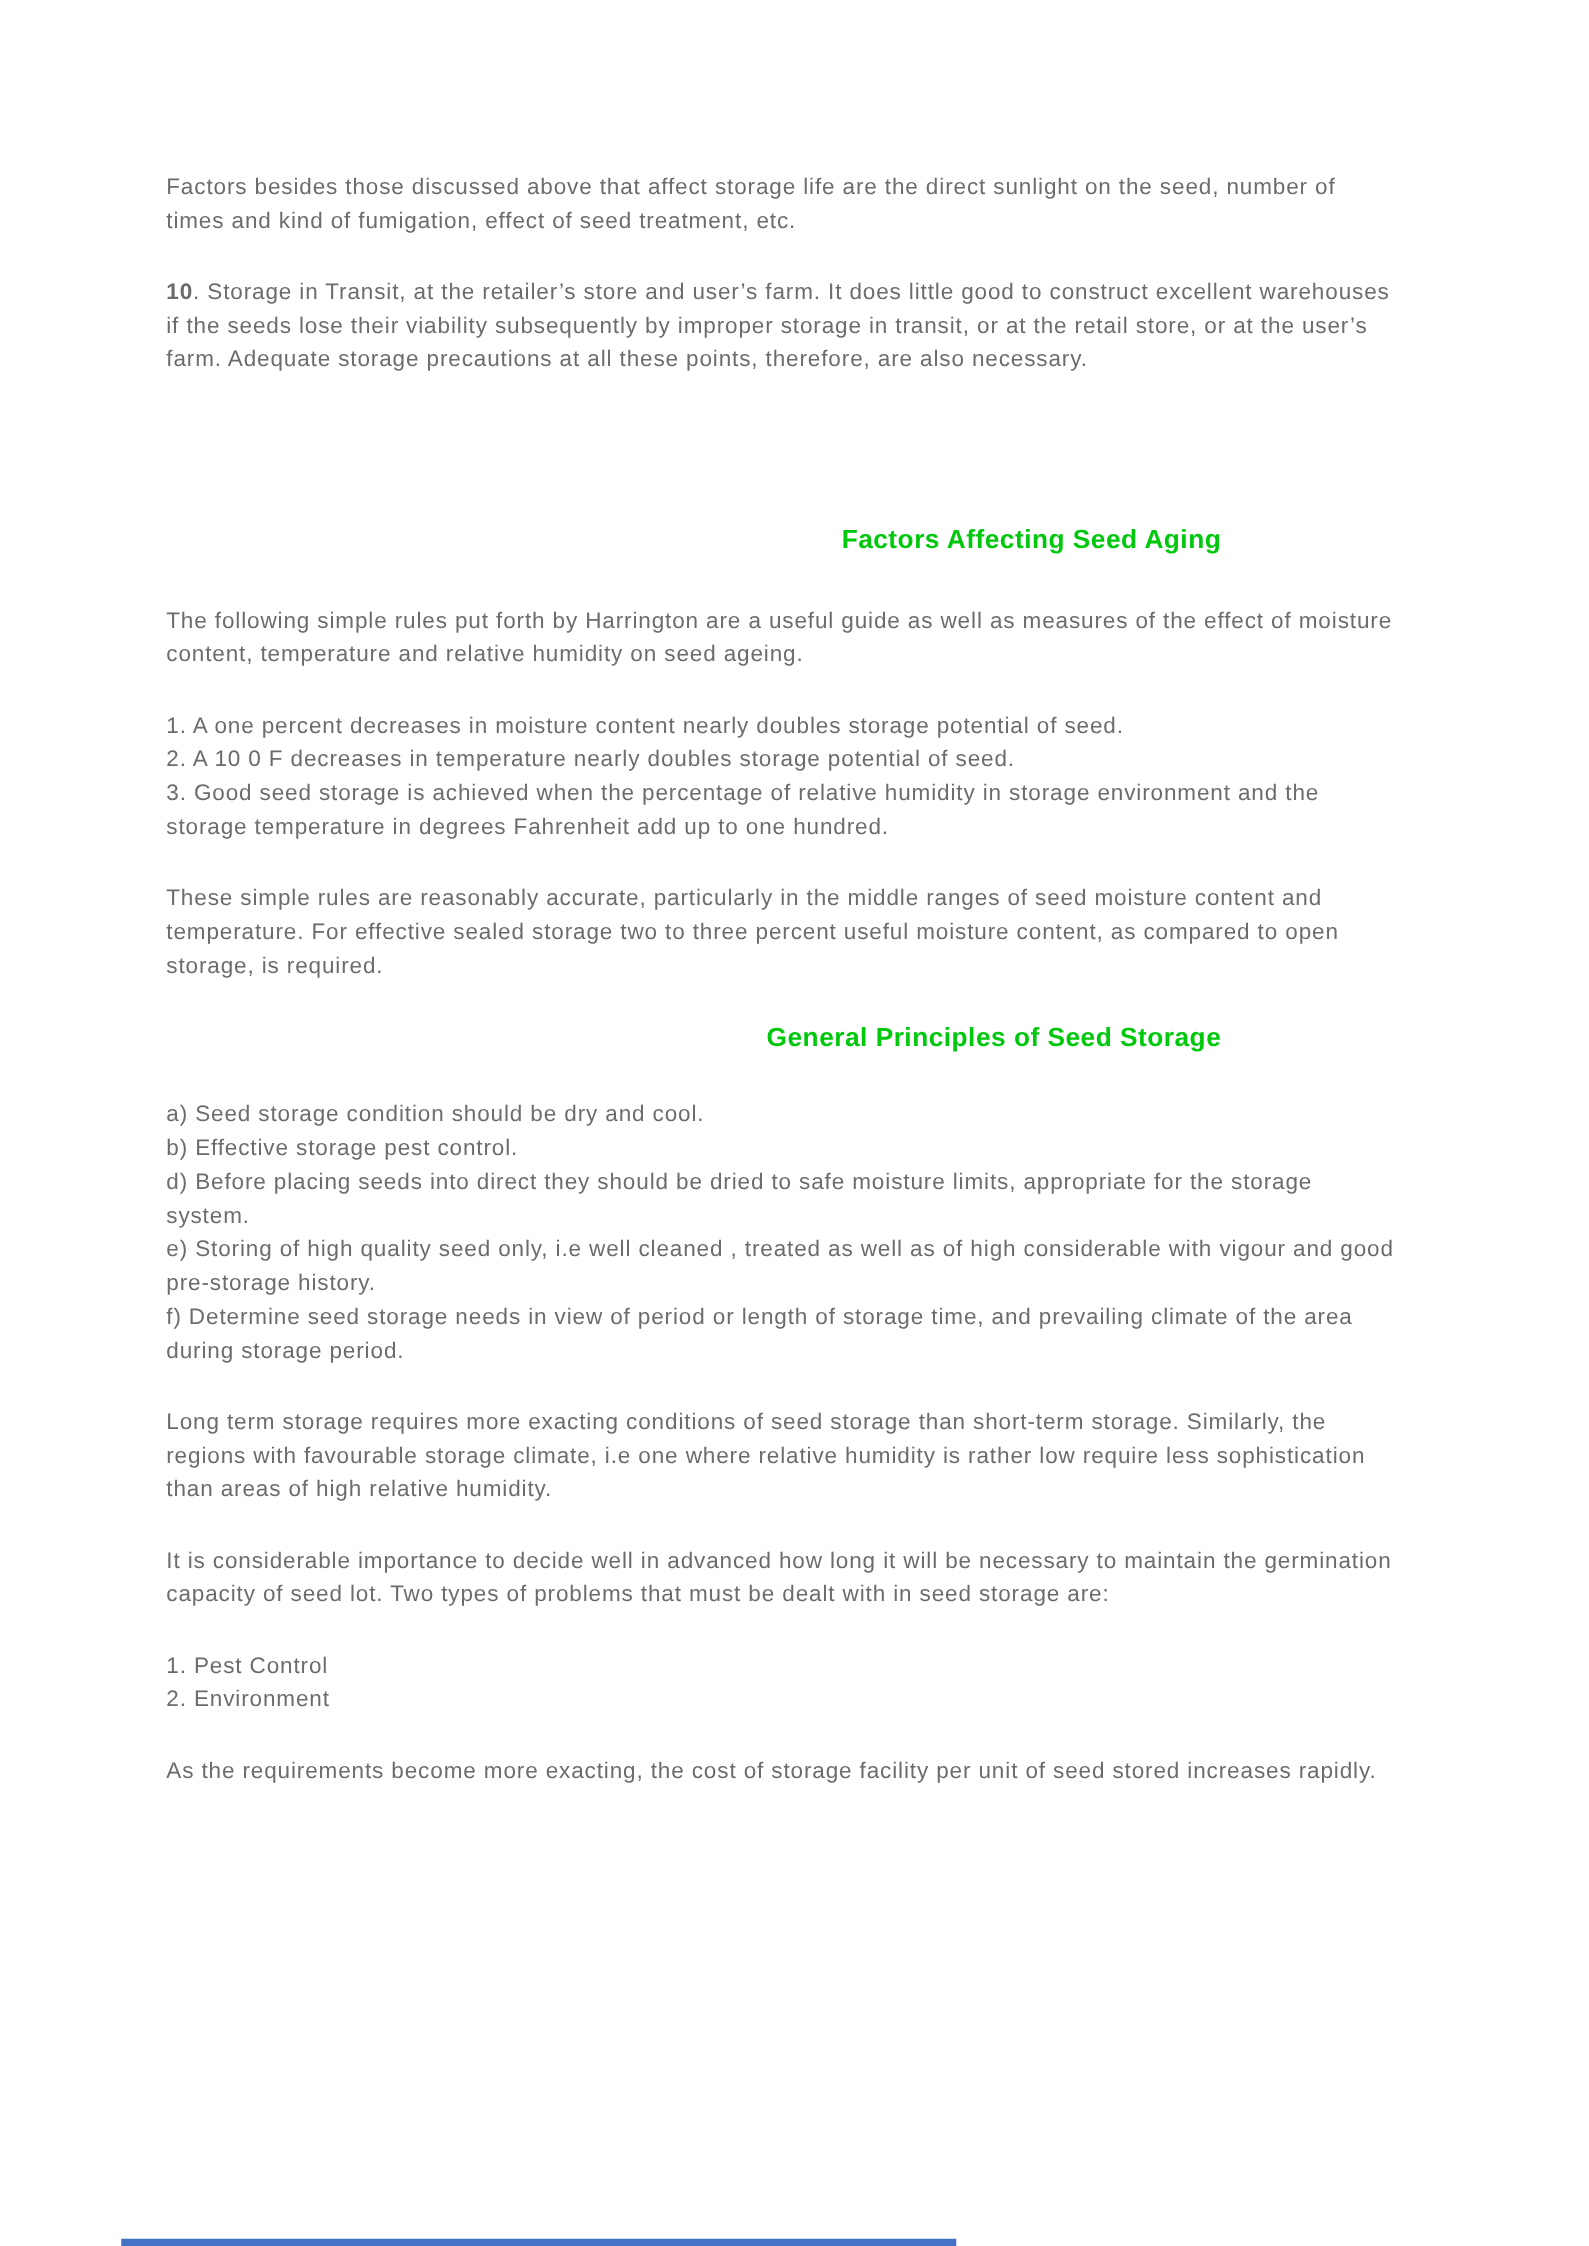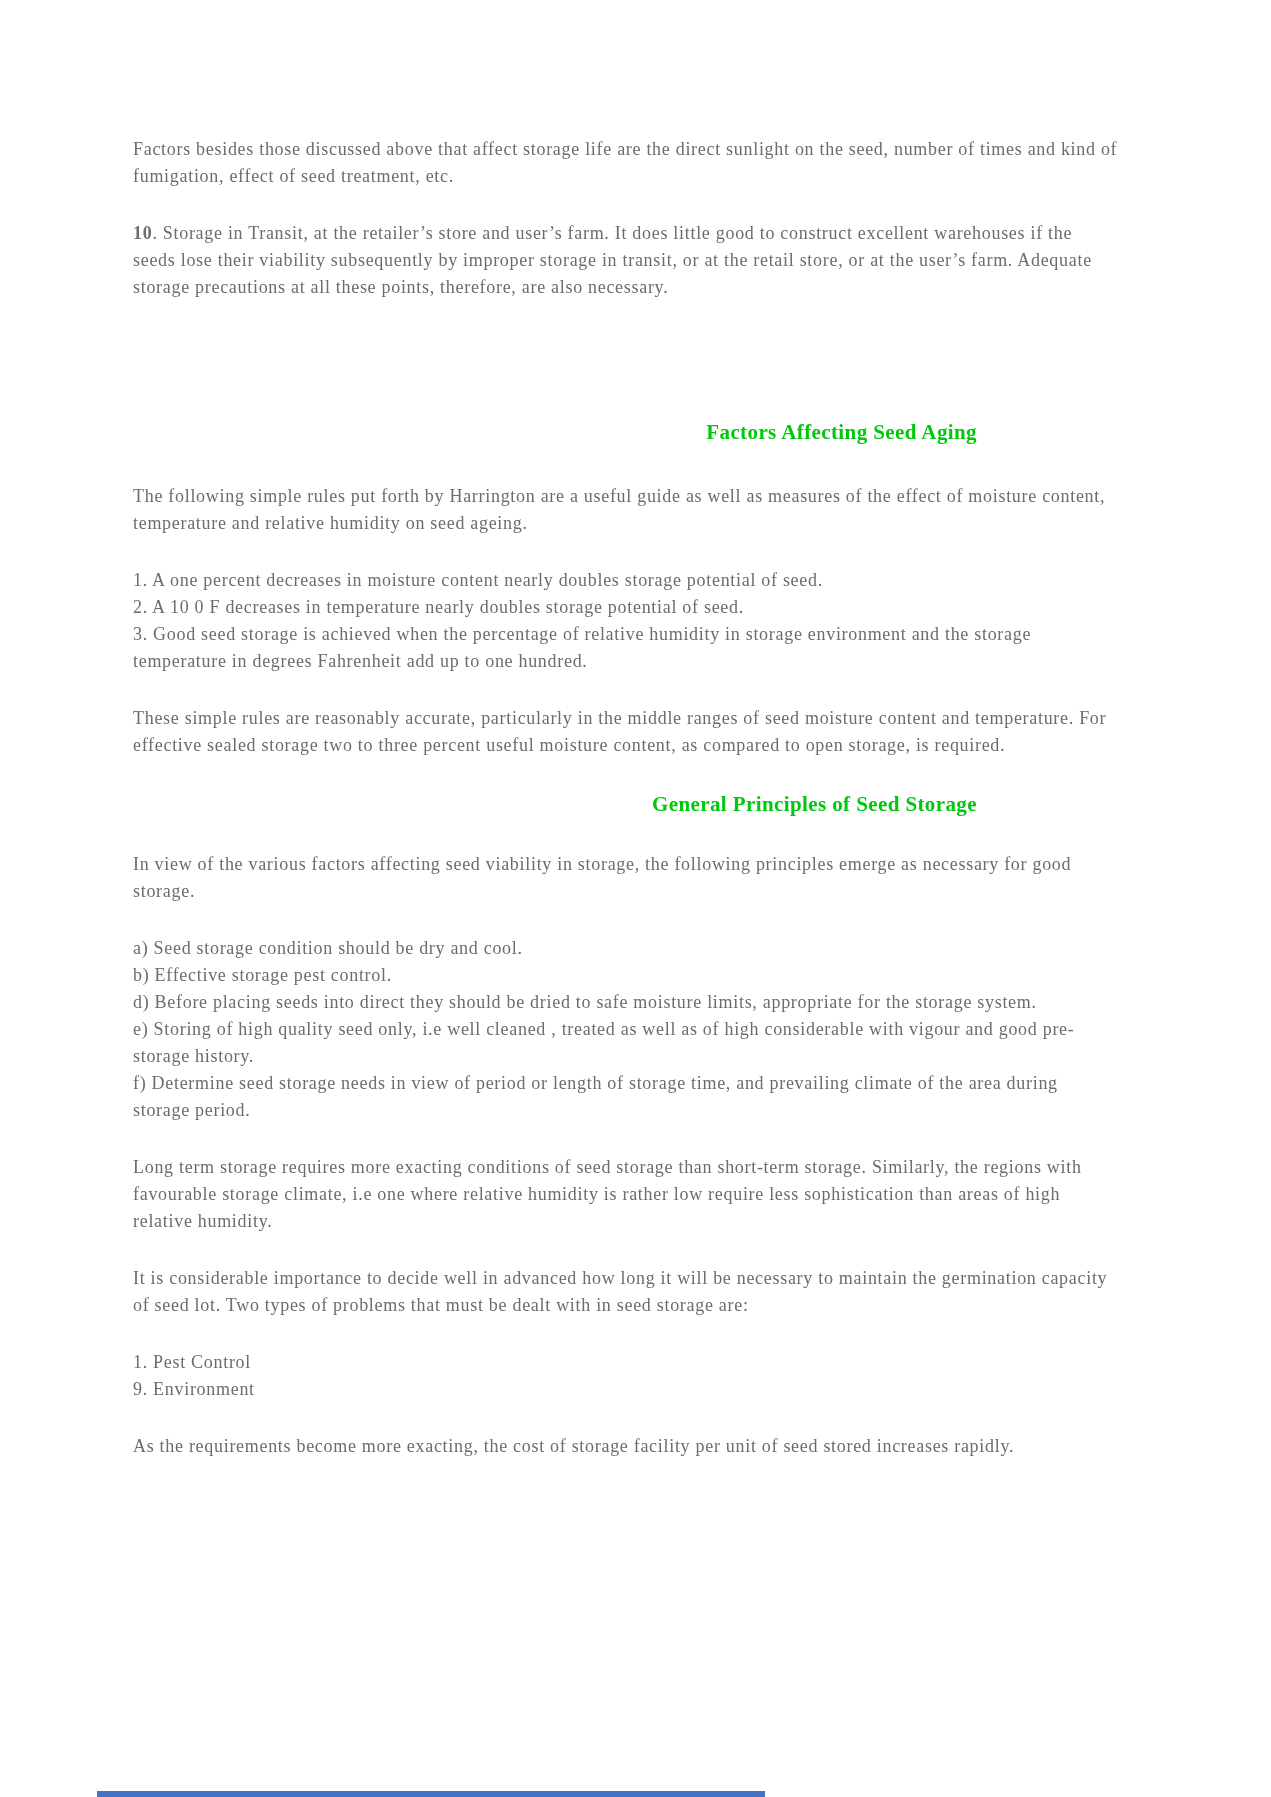--- a/index.html
+++ b/index.html
@@ -6,21 +6,21 @@
     margin: 0;
     padding: 0;
     background: #ffffff;
   }
   .page {
     position: relative;
     width: 1271px;
     height: 1797px;
     background: #ffffff;
     overflow: hidden;
-    font-family: Liberation Serif, serif;
+    font-family: Liberation Sans, sans-serif;
   }
   .content {
     position: absolute;
     left: 133px;
     top: 136px;
     width: 985px;
     font-size: 18px;
     line-height: 27px;
     letter-spacing: 0.7px;
     color: var(--body-text, #6c6c6c);
@@ -81,37 +81,36 @@
     <div class="doc-list">
       <div class="li">1. A one percent decreases in moisture content nearly doubles storage potential of seed.</div>
       <div class="li">2. A 10 0 F decreases in temperature nearly doubles storage potential of seed.</div>
       <div class="li">3. Good seed storage is achieved when the percentage of relative humidity in storage environment and the storage temperature in degrees Fahrenheit add up to one hundred.</div>
     </div>
 
     <p class="para">These simple rules are reasonably accurate, particularly in the middle ranges of seed moisture content and temperature. For effective sealed storage two to three percent useful moisture content, as compared to open storage, is required.</p>
 
     <div class="heading second">General Principles of Seed Storage</div>
 
-    <p class="para">In view of the various factors affecting seed viability in storage, the following principles emerge as necessary for good storage.</p>
 
     <div class="doc-list">
       <div class="li">a) Seed storage condition should be dry and cool.</div>
       <div class="li">b) Effective storage pest control.</div>
       <div class="li">d) Before placing seeds into direct they should be dried to safe moisture limits, appropriate for the storage system.</div>
       <div class="li">e) Storing of high quality seed only, i.e well cleaned , treated as well as of high considerable with vigour and good pre-storage history.</div>
       <div class="li">f) Determine seed storage needs in view of period or length of storage time, and prevailing climate of the area during storage period.</div>
     </div>
 
     <p class="para">Long term storage requires more exacting conditions of seed storage than short-term storage. Similarly, the regions with favourable storage climate, i.e one where relative humidity is rather low require less sophistication than areas of high relative humidity.</p>
 
     <p class="para">It is considerable importance to decide well in advanced how long it will be necessary to maintain the germination capacity of seed lot. Two types of problems that must be dealt with in seed storage are:</p>
 
     <div class="doc-list">
       <div class="li">1. Pest Control</div>
-      <div class="li">9. Environment</div>
+      <div class="li">2. Environment</div>
     </div>
 
     <p class="para">As the requirements become more exacting, the cost of storage facility per unit of seed stored increases rapidly.</p>
 
   </div>
 
   <div class="bottom-bar"></div>
 </div>
 
 </body></html>

